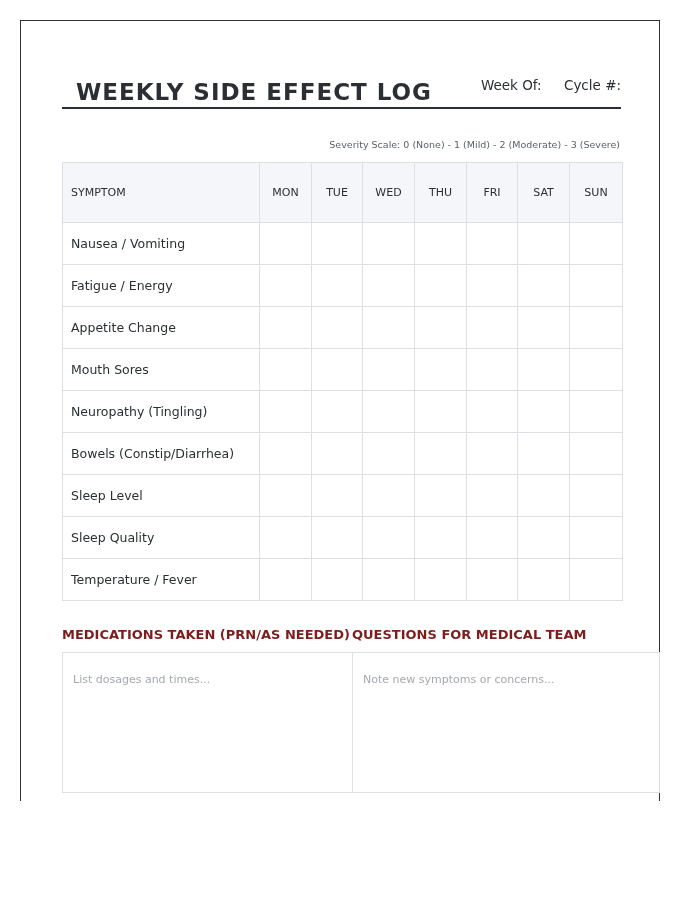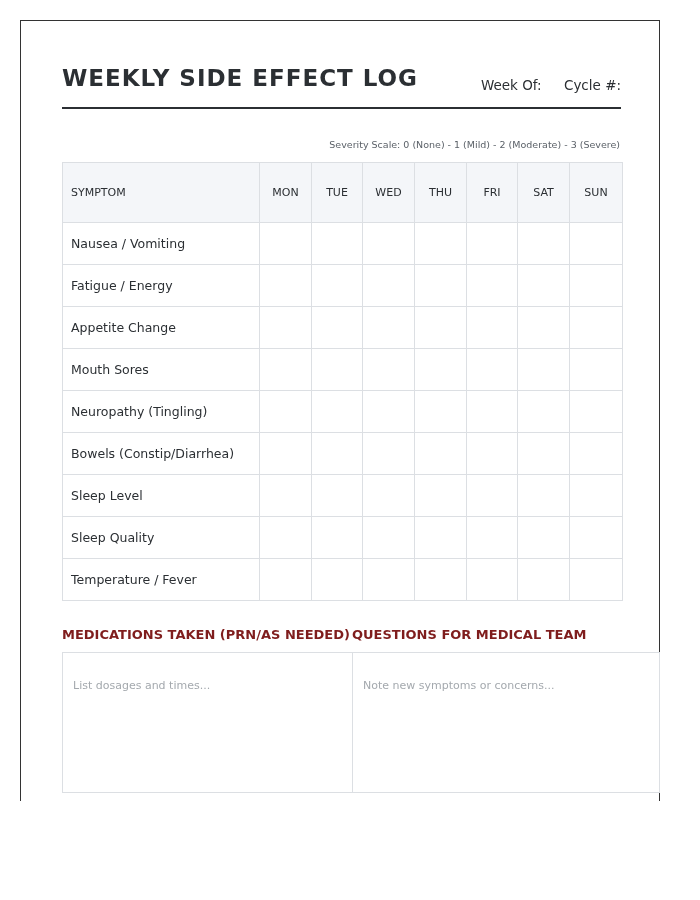--- a/index.html
+++ b/index.html
@@ -4,40 +4,40 @@
 <style>
   html, body { margin: 0; padding: 0; background: #ffffff; }
   body { width: 700px; height: 900px; position: relative; overflow: hidden;
          font-family: "DejaVu Sans", "Liberation Sans", sans-serif; color: #2b2f33; }
   .page { position: absolute; left: 20px; top: 20px; width: 640px; height: 781px;
           border-left: 1px solid #333; border-top: 1px solid #333; border-right: 1px solid #333;
           box-sizing: border-box; background: #fff; }
   .header { position: absolute; left: 41px; top: 44px; width: 559px; height: 42px;
             border-bottom: 2px solid #2b2f33; }
   .title { position: absolute; left: 0; top: 0; font-size: 23px; font-weight: bold;
-           letter-spacing: 1px; color: #2b2f33; margin: 0; white-space: nowrap; }
+           letter-spacing: 1px; color: #2b2f33; margin: 14px; white-space: nowrap; }
   .meta { position: absolute; right: 0; top: 12px; font-size: 13.5px; color: #2b2f33; white-space: nowrap; }
   .meta span { margin-left: 18px; }
   .scale { position: absolute; right: 39px; top: 118px; font-size: 9.5px; color: #5b6168; white-space: nowrap; }
   table.log { position: absolute; left: 41px; top: 141px; width: 560px; border-collapse: collapse;
               table-layout: fixed; }
   table.log th, table.log td { border: 1px solid #dcdfe3; }
   table.log thead th { background: #f4f6f9; height: 39px; font-weight: normal; font-size: 11px;
                        color: #2b2f33; text-align: center; padding: 10px; }
   table.log thead th.sym { text-align: left; padding-left: 8px; }
   table.log tbody td { height: 41px; padding: 0; }
   table.log tbody td.sym { padding-left: 8px; font-size: 12.5px; color: #2b2f33; white-space: nowrap; }
   .sections { position: absolute; left: 41px; top: 604px; width: 560px; }
   .section { position: absolute; top: 0; width: 270px; }
   .section.left { left: 0; }
   .section.right { left: 290px; }
   .section h3 { margin: 0; font-size: 13px; font-weight: bold; color: #7f1d1d; white-space: nowrap; height: 24px; line-height: 20px; }
   .notes { margin-top: 3px; width: 308px; height: 141px; box-sizing: border-box; border: 1px solid #dcdfe3;
            font-family: "DejaVu Sans", "Liberation Sans", sans-serif; font-size: 11px; color: #2b2f33;
-           padding: 26px 10px; resize: none; outline: none; background: #fff; }
+           padding: 20px 10px; resize: none; outline: none; background: #fff; }
   .notes::placeholder { color: #a4a9ae; }
 </style>
 </head>
 <body>
 
 <div class="page">
   <div class="header">
     <h1 class="title">WEEKLY SIDE EFFECT LOG</h1>
     <div class="meta">
       <span>Week Of:</span>

